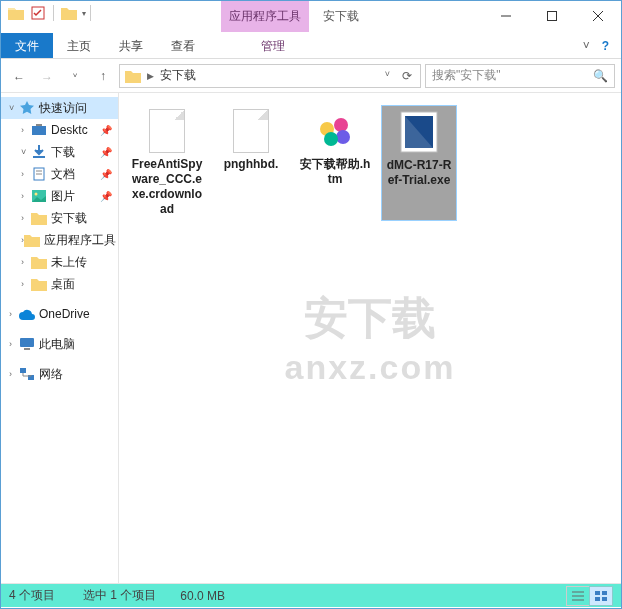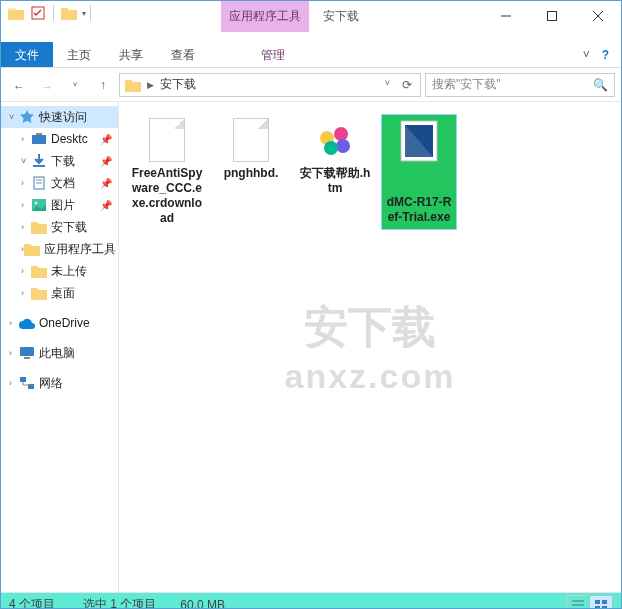--- a/index.html
+++ b/index.html
@@ -8,21 +8,21 @@
 .qat { height: 24px; display: flex; align-items: center; padding: 0 4px; background: #fff; }
 .qat-icon { width: 18px; height: 18px; margin: 0 2px; display: inline-flex; align-items: center; justify-content: center; }
 .qat-sep { width: 1px; height: 16px; background: #ccc; margin: 0 4px; }
 .qat-drop { font-size: 8px; color: #666; margin-left: 2px; }
 .ctx-tab { position: absolute; top: 0; left: 220px; display: flex; align-items: center; }
 .ctx-hl { background: #e8b3e8; color: #6a336a; padding: 7px 8px; font-size: 12px; }
 .ctx-title { padding: 3px 14px; color: #555; font-size: 12px; }
 .wctl { display: flex; position: absolute; top: 0; right: 0; }
 .wbtn { width: 46px; height: 30px; display: flex; align-items: center; justify-content: center; color: #444; }
 
-.ribbon { height: 26px; display: flex; align-items: stretch; border-bottom: 1px solid #ddd; margin-top: 17px; }
+.ribbon { height: 26px; display: flex; align-items: stretch; border-bottom: 1px solid #ddd; margin-top: 8px; }
 .file-tab { background: #1979ca; color: #fff; padding: 5px 14px; font-size: 12px; }
 .tab { padding: 5px 14px; color: #444; font-size: 12px; }
 .tab-ctx { padding: 5px 14px; color: #6a336a; font-size: 12px; margin-left: 38px; }
 .rib-right { margin-left: auto; display: flex; align-items: center; padding-right: 6px; color: #666; }
 .rib-right span { margin: 0 6px; }
 
 .nav { height: 34px; display: flex; align-items: center; padding: 4px 6px; gap: 4px; border-bottom: 1px solid #e5e5e5; }
 .nav-btn { width: 24px; height: 24px; display: flex; align-items: center; justify-content: center; color: #555; border-radius: 2px; }
 .nav-btn.dis { color: #bbb; }
 .addr { flex: 1; height: 24px; border: 1px solid #ccc; display: flex; align-items: center; padding: 0 2px; background: #fff; }
@@ -37,21 +37,21 @@
 .sidebar { width: 118px; border-right: 1px solid #e5e5e5; overflow: hidden; padding: 4px 0; background: #fff; }
 .tree-item { display: flex; align-items: center; padding: 2px 4px 2px 8px; height: 22px; color: #222; white-space: nowrap; }
 .tree-item.sel { background: #cde8ff; }
 .tree-item.l2 { padding-left: 20px; }
 .tree-exp { width: 10px; font-size: 9px; color: #666; }
 .tree-ic { width: 16px; height: 16px; margin-right: 4px; display: inline-flex; align-items: center; justify-content: center; }
 .pin { margin-left: auto; width: 14px; color: #888; font-size: 10px; }
 
 .content { flex: 1; padding: 12px 10px; display: flex; flex-wrap: wrap; align-content: flex-start; gap: 6px 8px; position: relative; }
 .file { width: 76px; display: flex; flex-direction: column; align-items: center; padding: 4px 2px; text-align: center; }
-.file.sel { background: #22c55e; border: 1px solid #99d1ff; justify-content: space-between; }
+.file.sel { background: #a3a3a3; border: 1px solid #99d1ff; }
 .file-ic { width: 44px; height: 44px; display: flex; align-items: center; justify-content: center; margin-bottom: 4px; }
 .file-lbl { font-size: 12px; color: #222; word-break: break-all; line-height: 1.25; font-weight: bold; }
 
 .watermark { position: absolute; top: 50%; left: 50%; transform: translate(-50%, -50%); font-size: 44px; color: #ddd; font-weight: bold; pointer-events: none; text-align: center; }
 .watermark small { display: block; font-size: 34px; letter-spacing: 2px; }
 
 .status { height: 24px; border-top: 1px solid #e5e5e5; display: flex; align-items: center; padding: 0 8px; color: #444; font-size: 12px; background: #5eead4; }
 .status .spacer { flex: 1; }
 .view-btn { width: 24px; height: 20px; border: 1px solid #ccc; margin-left: -1px; display: flex; align-items: center; justify-content: center; }
 .view-btn.act { background: #cde8ff; border-color: #8cc; }

